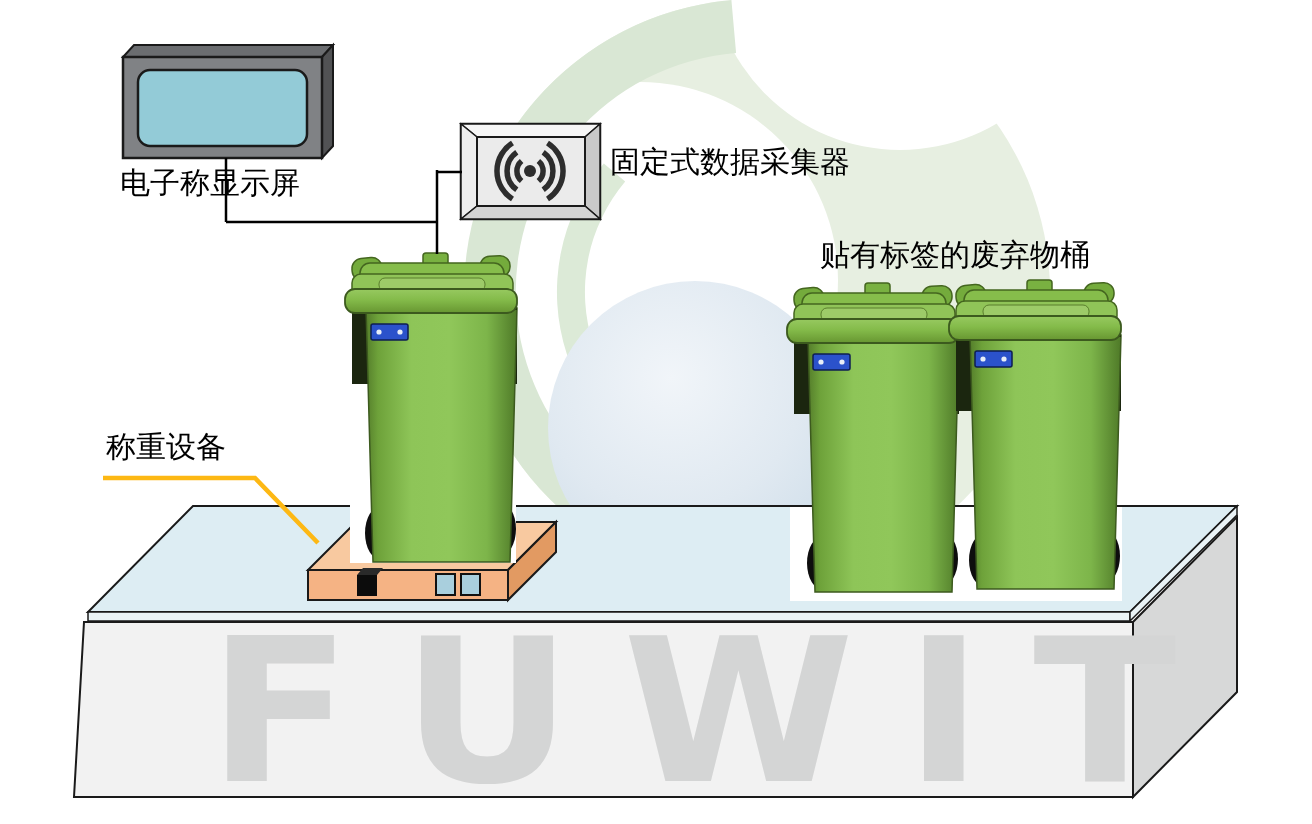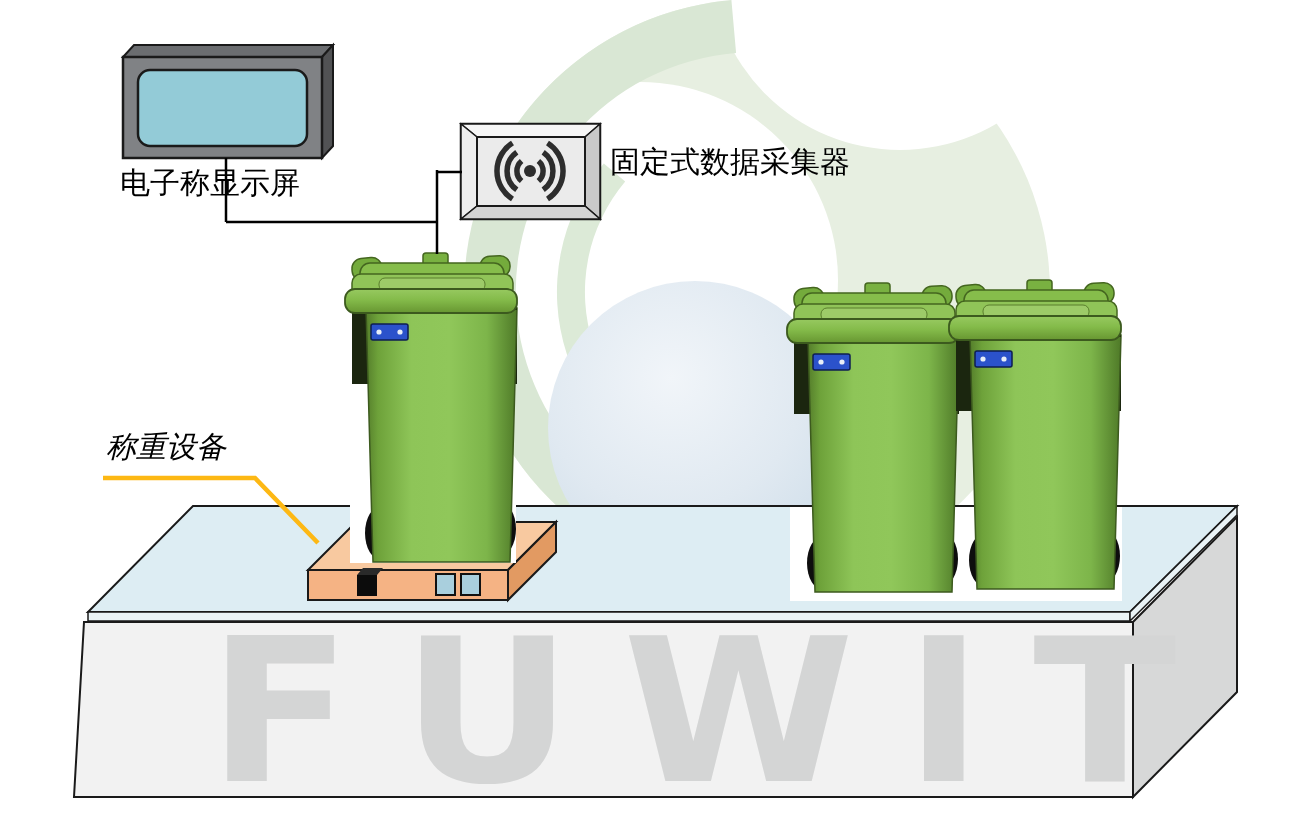--- a/index.html
+++ b/index.html
@@ -7,21 +7,21 @@
     position:relative;width:1312px;height:824px;background:#ffffff;overflow:hidden;
     font-family:"Liberation Sans","DejaVu Sans",sans-serif;
   }
   .scene{position:absolute;left:0;top:0;z-index:1;}
   .lbl{
     position:absolute;z-index:3;color:#000;font-size:30px;line-height:1.15;
     white-space:nowrap;font-family:"Liberation Sans","DejaVu Sans",sans-serif;
   }
   .lbl-display{left:120px;top:166px;}
   .lbl-collector{left:610px;top:145px;}
-  .lbl-weighing{left:106px;top:430px;font-style:italic;}
+  .lbl-weighing{left:106px;top:430px;}
   .lbl-taggedbins{left:820px;top:238px;}
   .watermark{
     position:absolute;z-index:2;left:208px;top:612px;
     font-size:200px;font-weight:bold;line-height:1;color:#d4d5d5;
     letter-spacing:48px;transform:scaleX(1.05);transform-origin:left top;
     font-family:"DejaVu Sans","Liberation Sans",sans-serif;
     user-select:none;
   }
 </style>
 </head>
@@ -140,13 +140,14 @@
     </g>
 
     <polyline points="103,478 255,478 318,543" fill="none" stroke="#fdb814" stroke-width="4.5"></polyline>
   </svg>
 
   <div class="watermark">FUWIT</div>
 
   <div class="lbl lbl-collector">固定式数据采集器</div>
   <div class="lbl lbl-display">电子称显示屏</div>
   <div class="lbl lbl-weighing">称重设备</div>
+  <div class="lbl lbl-taggedbins">贴有标签的废弃物桶</div>
 </div>
 
 </body></html>

